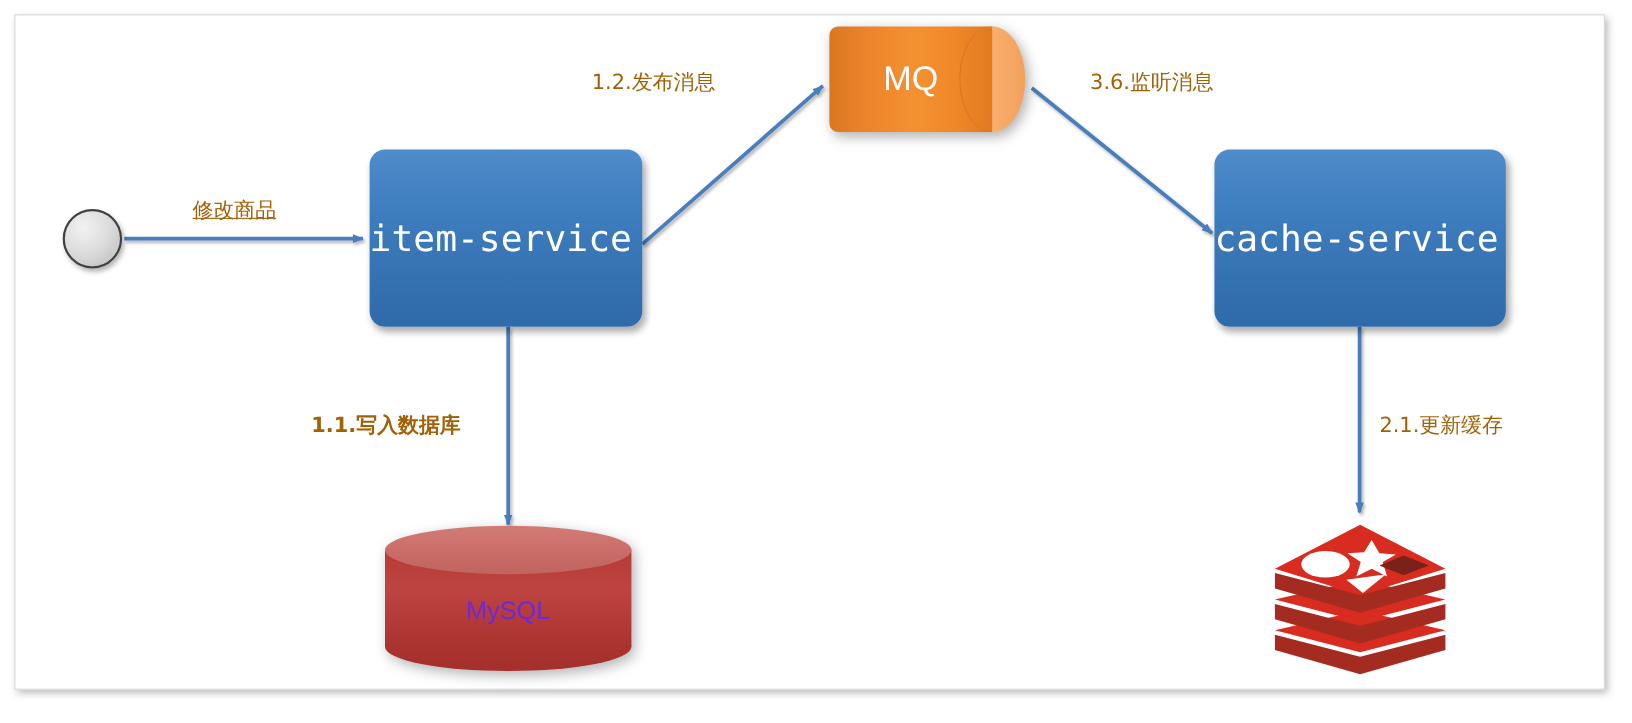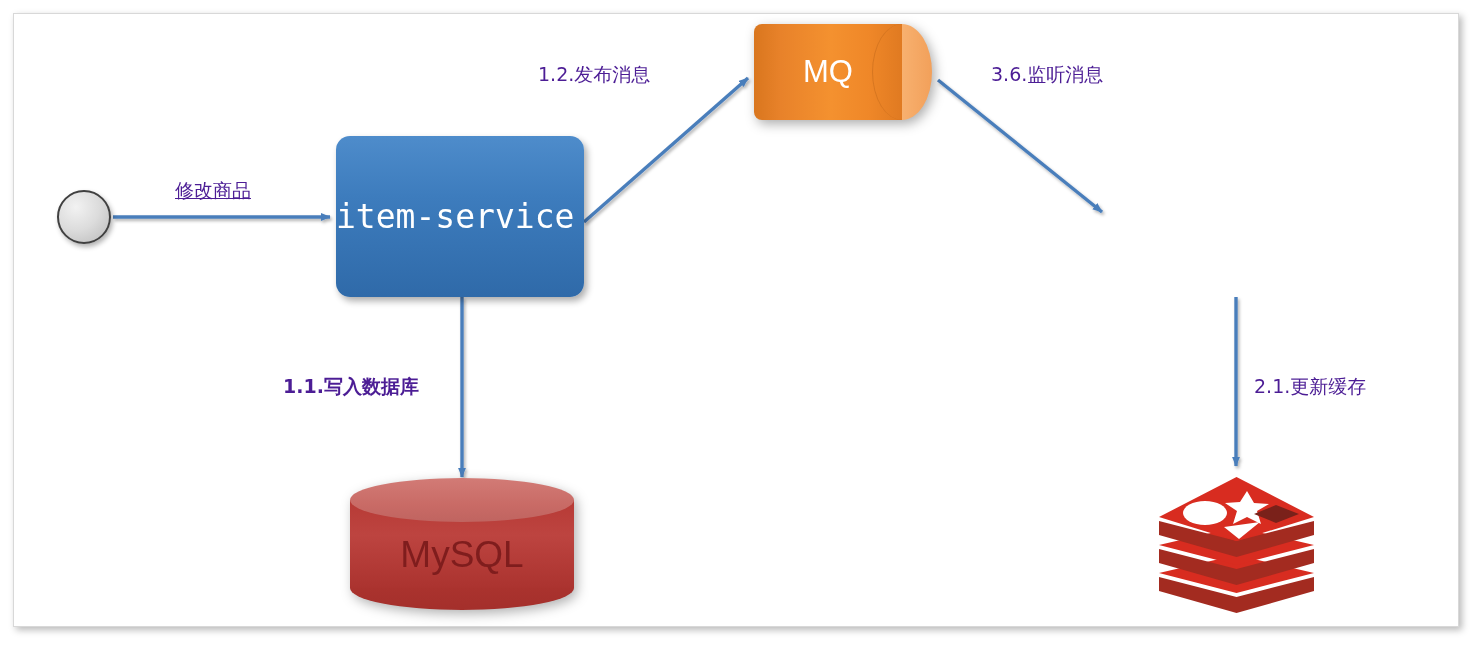--- a/index.html
+++ b/index.html
@@ -123,23 +123,23 @@
     left: 0; top: 0;
     width: 224px; height: 44px;
     border-radius: 50%;
     background: linear-gradient(to bottom, #d27b76 0%, #c96b66 60%, #c06460 100%);
   }
   #mysql-label {
     position: absolute;
     left: 0; top: 38px;
     width: 224px; height: 78px;
     display: flex; align-items: center; justify-content: center;
-    color: #7f1d1d;
+    color: #6d28d9;
     font-family: "Liberation Sans", sans-serif;
-    font-size: 37px;
+    font-size: 23px;
   }
 
   
   #start-node {
     position: absolute;
     left: 57px;
     top: 190px;
     width: 54px;
     height: 54px;
     border-radius: 50%;
@@ -154,21 +154,21 @@
     position: absolute;
     left: 1155px;
     top: 473px;
     width: 163px;
     height: 140px;
   }
 
   
   .edge-label {
     position: absolute;
-    color: #4c1d95;
+    color: #a16207;
     font-family: "DejaVu Sans", "Liberation Sans", sans-serif;
     font-size: 19px;
     white-space: nowrap;
   }
   #label-modify-item { left: 175px; top: 178px; text-decoration: underline; }
   #label-publish-msg { left: 538px; top: 62px; }
   #label-listen-msg  { left: 991px; top: 62px; }
   #label-write-db    { left: 283px; top: 374px; font-weight: bold; }
   #label-update-cache{ left: 1254px; top: 374px; text-align: center; }
 </style>
@@ -204,20 +204,23 @@
     <span class="svc-label">item-service</span>
   </div>
 
   <div id="mq-node">
     <div id="mq-cap"></div>
     <div id="mq-body"></div>
     <div id="mq-cap-seam"></div>
     <div id="mq-label">MQ</div>
   </div>
 
+  <div id="cache-service" class="svc-box">
+    <span class="svc-label">cache-service</span>
+  </div>
 
   <div id="mysql-node">
     <div id="mysql-bottom"></div>
     <div id="mysql-body"></div>
     <div id="mysql-top"></div>
     <div id="mysql-label">MySQL</div>
   </div>
 
   <div id="redis-node">
     <svg viewBox="0 0 163 140" width="163" height="140" xmlns="http://www.w3.org/2000/svg">

